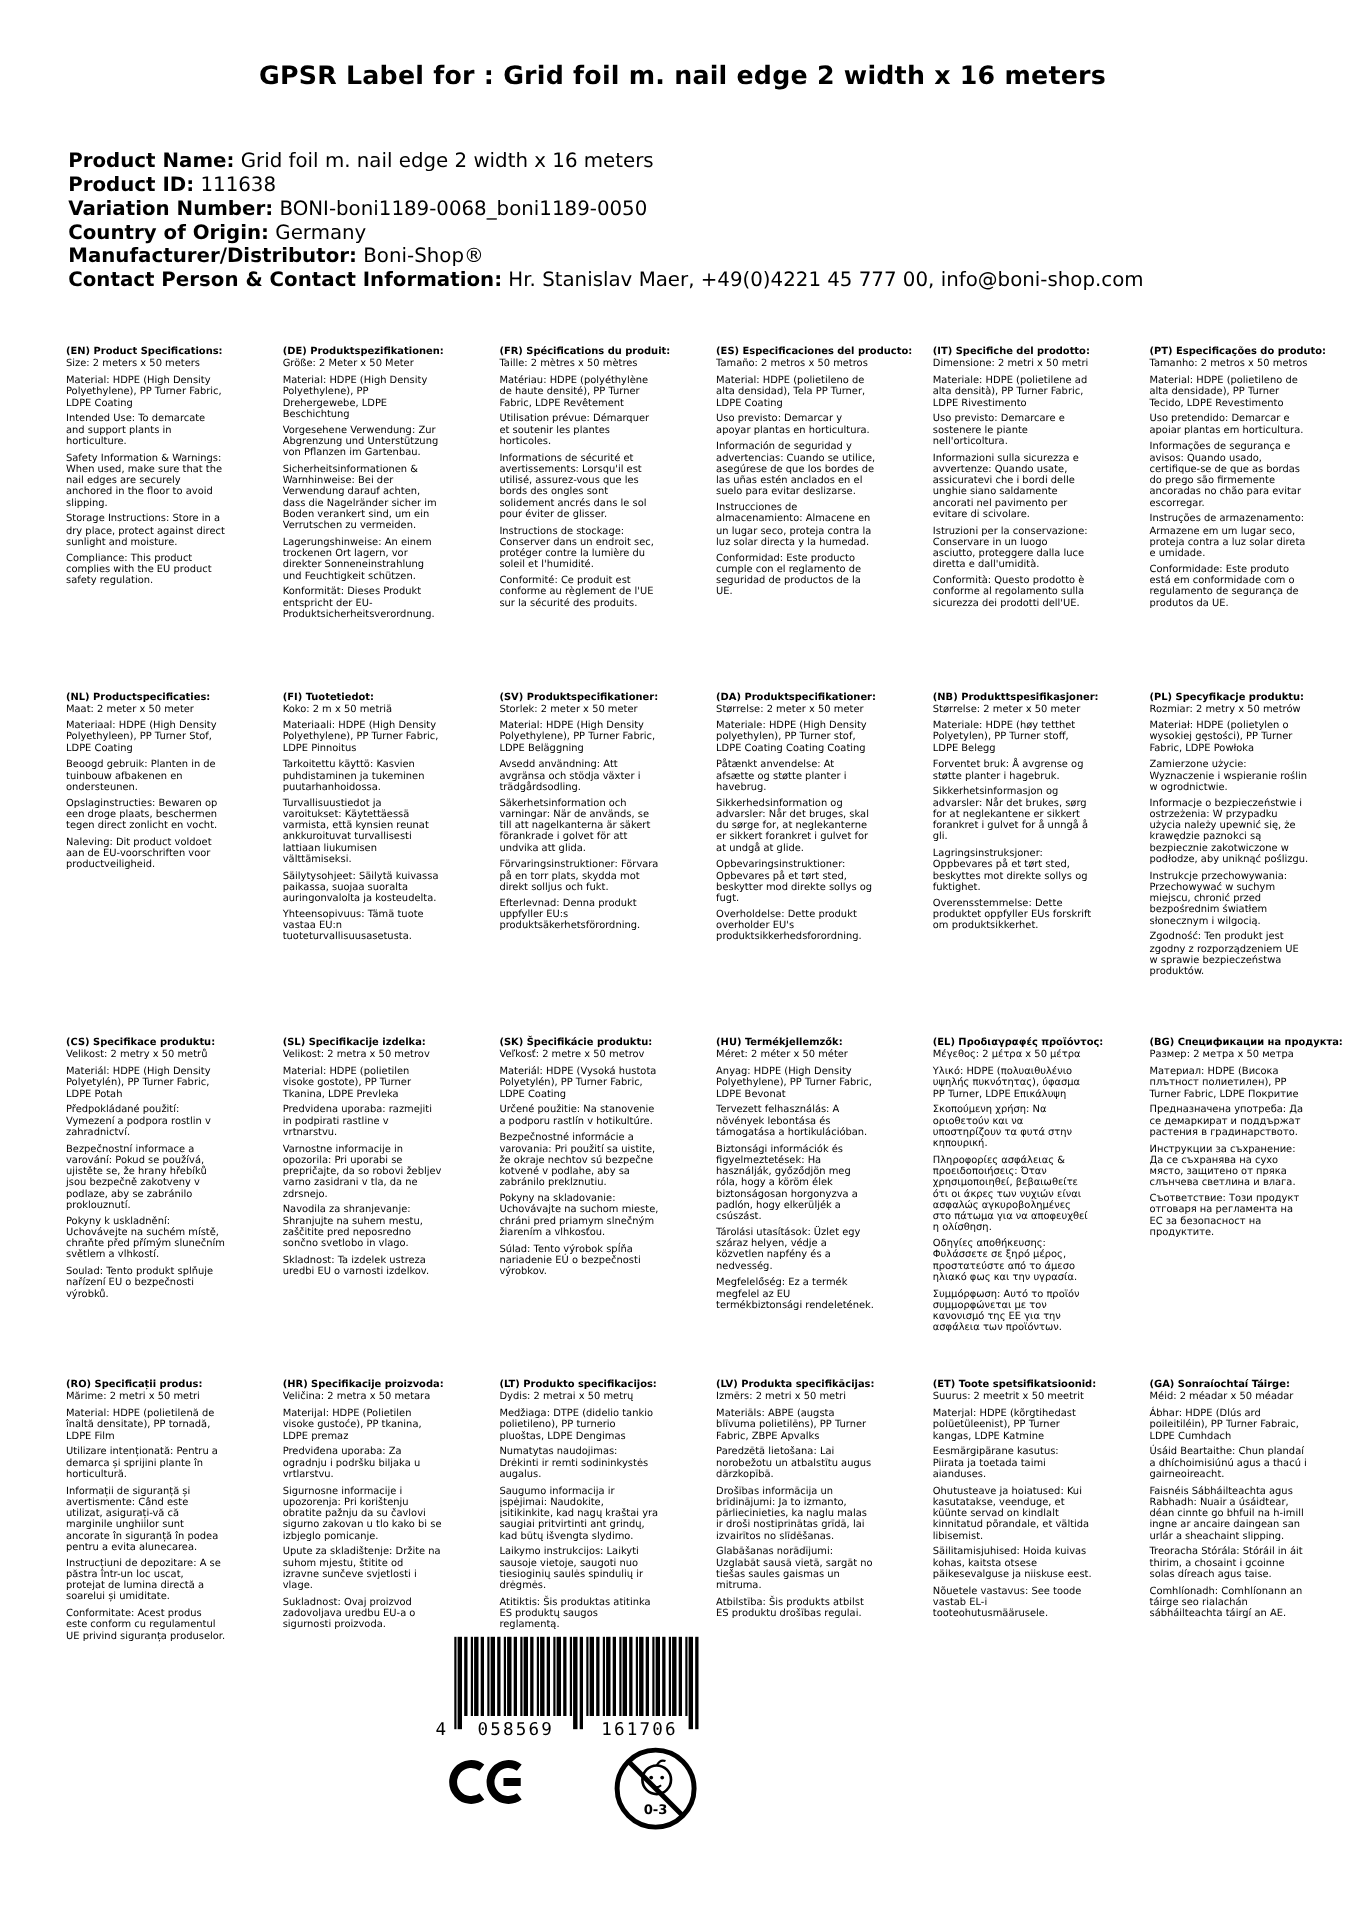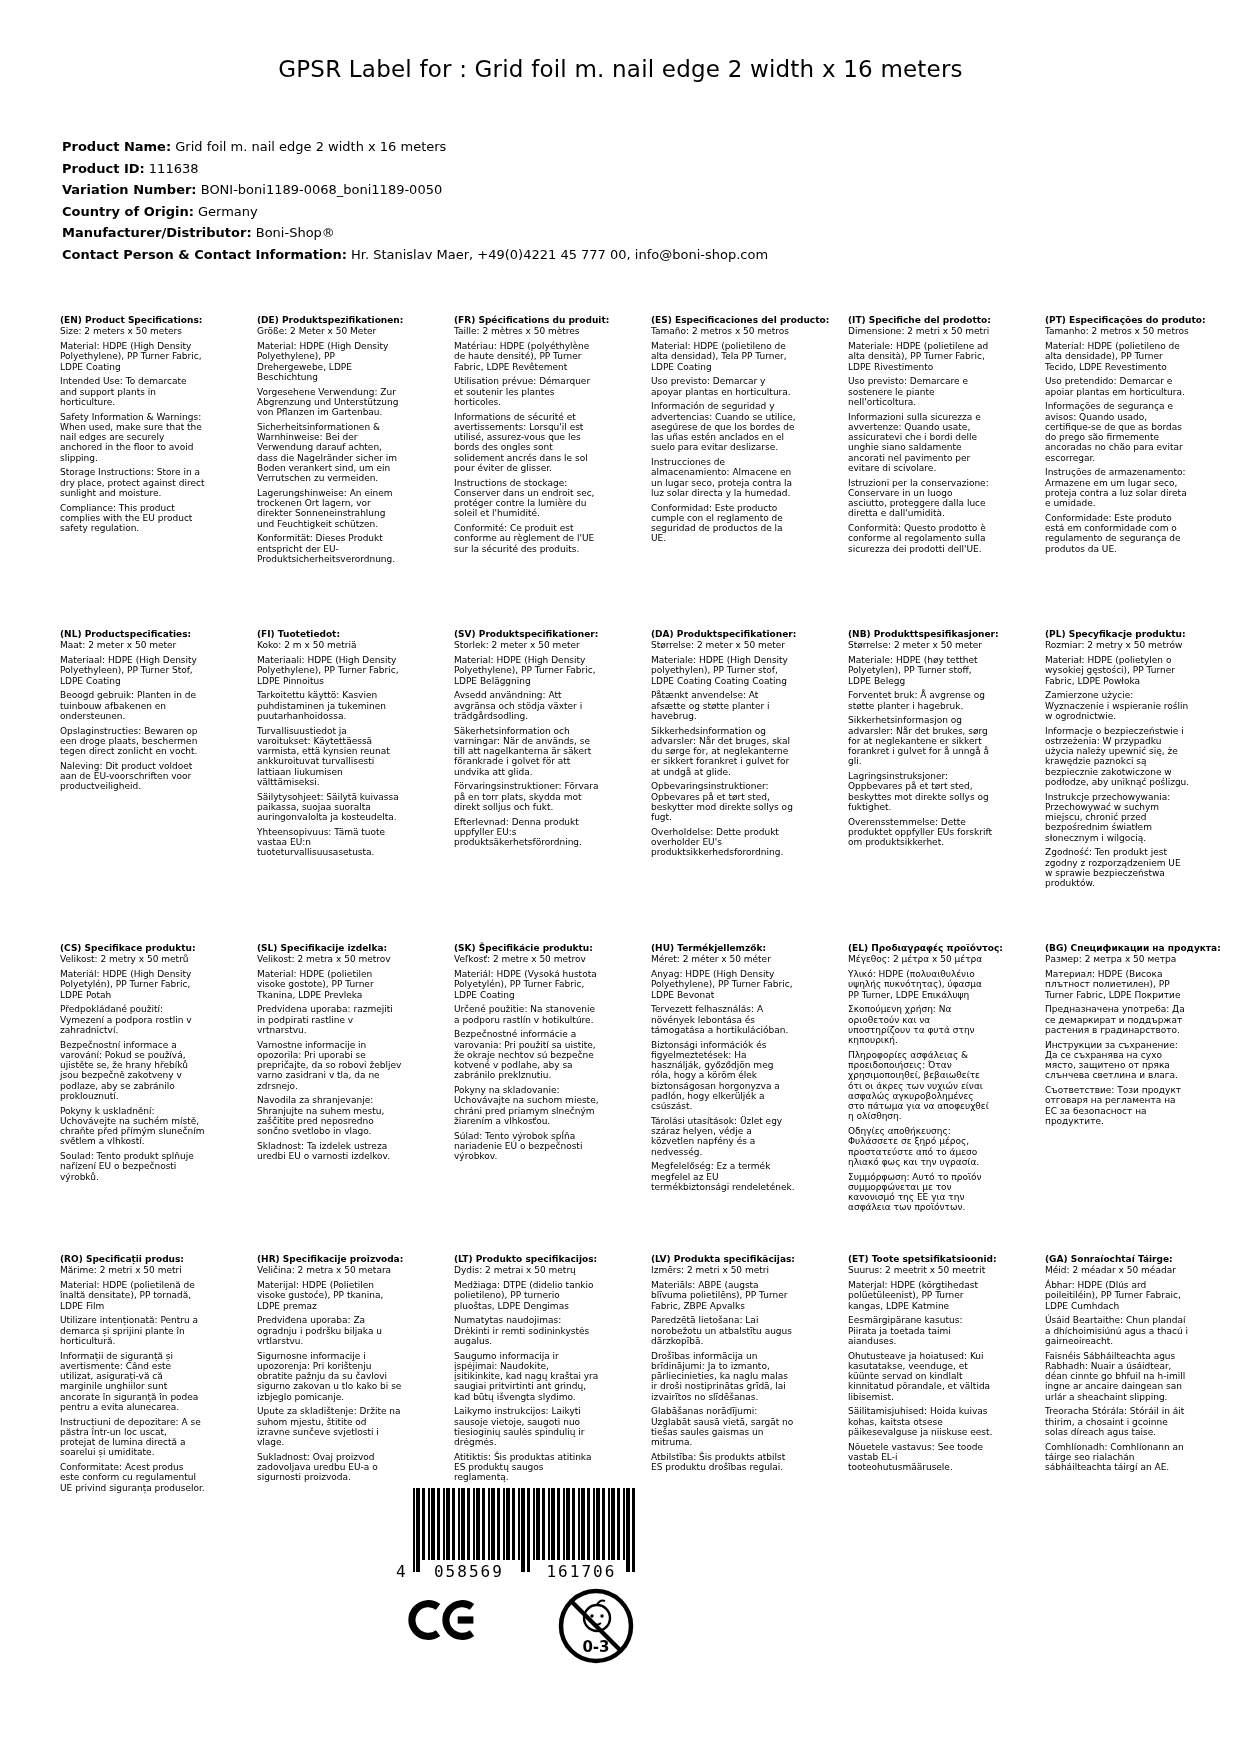--- a/index.html
+++ b/index.html
@@ -1,22 +1,22 @@
 <!DOCTYPE html>
 <html><head>
 <meta charset="utf-8">
 <style>
   html,body{margin:0;padding:0;background:#ffffff;}
   body{width:1241px;height:1754px;font-family:"DejaVu Sans",sans-serif;color:#000;}
   .page{position:relative;width:1241px;height:1754px;background:#fff;overflow:hidden;}
 
   .doc-title{position:absolute;top:56px;left:0;width:100%;text-align:center;
-    font-size:23px;font-weight:normal;letter-spacing:.2px;}
-
-  .product-info{position:absolute;left:62px;top:136px;font-size:13px;line-height:21.5px;}
+    font-size:23px;font-weight:bold;letter-spacing:.2px;}
+
+  .product-info{position:absolute;left:62px;top:136px;font-size:18px;line-height:21.5px;}
   .pi-label{font-weight:bold;}
   .pi-value{font-weight:normal;}
 
   .grid{position:absolute;left:60px;top:315px;display:grid;
     grid-template-columns:repeat(6,145px);column-gap:52px;
     grid-template-rows:314px 314px 311px auto;}
   .block{font-size:9px;line-height:1.14;}
   .block-title{font-weight:bold;white-space:nowrap;margin:0 0 1px 0;}
   .block-para{margin:0 0 4.5px 0;}
 
@@ -25,21 +25,21 @@
   .bc-main{display:flex;flex-direction:column;}
   .bc-bars{display:flex;align-items:flex-start;height:84px;}
   .bc-bar{background:#000;height:72px;flex:0 0 auto;}
   .bc-bar.guard{height:84px;}
   .bc-digits{display:flex;margin-top:-10px;font-family:"DejaVu Sans Mono",monospace;font-size:16px;}
   .bc-digits span{flex:1;text-align:center;letter-spacing:2px;}
 
   .ce-mark{position:absolute;left:408px;top:1598px;}
   .age-warning{position:absolute;left:556px;top:1586px;width:80px;height:80px;}
   .age-warning .age-label{position:absolute;left:0;top:52px;width:100%;text-align:center;
-    font-size:15px;font-weight:bold;}
+    font-size:12px;font-weight:bold;}
 </style>
 </head>
 <body>
 
 <div class="page">
 
   <div class="doc-title">GPSR Label for : Grid foil m. nail edge 2 width x 16 meters</div>
 
   <div class="product-info">
       <div class="pi-line"><span class="pi-label">Product Name:</span><span class="pi-value">&nbsp;Grid foil m. nail edge 2 width x 16 meters</span></div>

